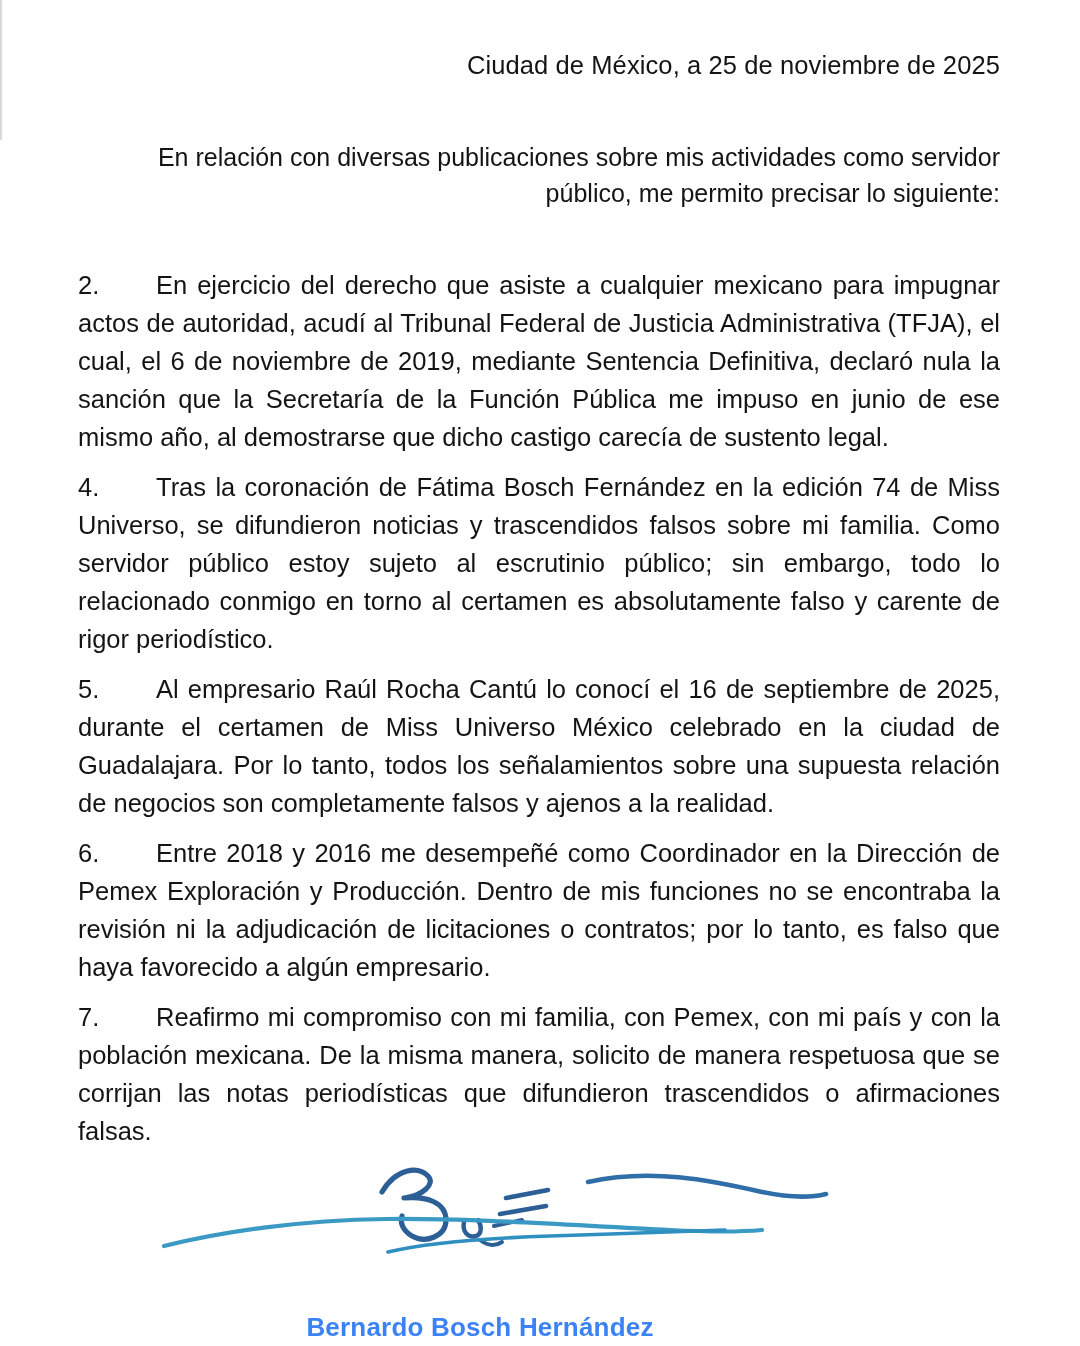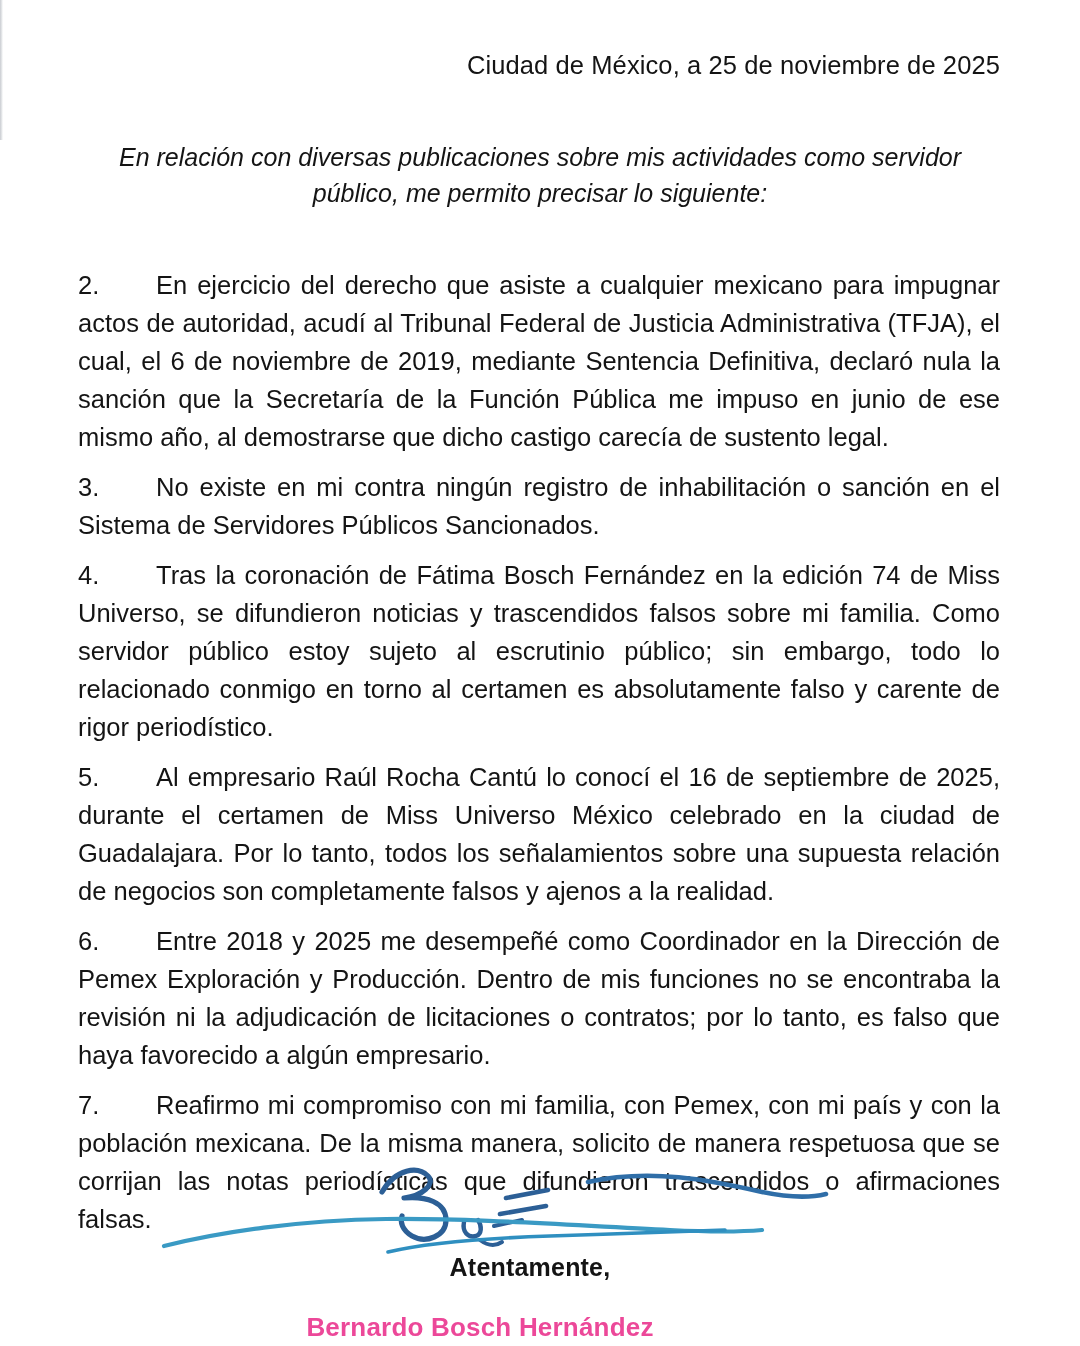--- a/index.html
+++ b/index.html
@@ -47,24 +47,23 @@
     line-height: 34px;
     letter-spacing: 0.1px;
     color: #141414;
   }
 
   .intro {
     position: absolute;
     left: 80px;
     top: 139px;
     width: 920px;
-    font-style: italic;
     font-size: 25px;
     line-height: 36px;
-    text-align: center;
+    text-align: right;
     color: #141414;
   }
 
   .body-block {
     position: absolute;
     left: 78px;
     top: 266px;
     width: 922px;
   }
 
@@ -117,21 +116,21 @@
   .closing span { position: relative; left: -10px; }
 
   .signer {
     position: absolute;
     left: 0;
     top: 172px;
     width: 976px;
     text-align: center;
     font-size: 26px;
     font-weight: bold;
-    color: #ec4899;
+    color: #3b82f6;
     letter-spacing: 0.2px;
   }
   .signer span { position: relative; left: -8px; }
 </style>
 </head>
 <body>
 
 <div class="sheet">
 
   <div class="page-edge"></div>
@@ -140,34 +139,31 @@
 
   <div class="intro">En relación con diversas publicaciones sobre mis actividades como servidor público, me permito precisar lo siguiente:</div>
 
   <div class="body-block">
 
 
     <p class="item">
       <span class="num">2.</span><span>En ejercicio del derecho que asiste a cualquier mexicano para impugnar actos de autoridad, acudí al Tribunal Federal de Justicia Administrativa (TFJA), el cual, el 6 de noviembre de 2019, mediante Sentencia Definitiva, declaró nula la sanción que la Secretaría de la Función Pública me impuso en junio de ese mismo año, al demostrarse que dicho castigo carecía de sustento legal.</span>
     </p>
 
-    <p class="item">
-      <span class="num">3.</span><span>No existe en mi contra ningún registro de inhabilitación o sanción en el Sistema de Servidores Públicos Sancionados.</span>
-    </p>
 
     <p class="item">
       <span class="num">4.</span><span>Tras la coronación de Fátima Bosch Fernández en la edición 74 de Miss Universo, se difundieron noticias y trascendidos falsos sobre mi familia. Como servidor público estoy sujeto al escrutinio público; sin embargo, todo lo relacionado conmigo en torno al certamen es absolutamente falso y carente de rigor periodístico.</span>
     </p>
 
     <p class="item">
       <span class="num">5.</span><span>Al empresario Raúl Rocha Cantú lo conocí el 16 de septiembre de 2025, durante el certamen de Miss Universo México celebrado en la ciudad de Guadalajara. Por lo tanto, todos los señalamientos sobre una supuesta relación de negocios son completamente falsos y ajenos a la realidad.</span>
     </p>
 
     <p class="item">
-      <span class="num">6.</span><span>Entre 2018 y 2025 me desempeñé como Coordinador en la Dirección de Pemex Exploración y Producción. Dentro de mis funciones no se encontraba la revisión ni la adjudicación de licitaciones o contratos; por lo tanto, es falso que haya favorecido a algún empresario.</span>
+      <span class="num">6.</span><span>Entre 2018 y 2016 me desempeñé como Coordinador en la Dirección de Pemex Exploración y Producción. Dentro de mis funciones no se encontraba la revisión ni la adjudicación de licitaciones o contratos; por lo tanto, es falso que haya favorecido a algún empresario.</span>
     </p>
 
     <p class="item">
       <span class="num">7.</span><span>Reafirmo mi compromiso con mi familia, con Pemex, con mi país y con la población mexicana. De la misma manera, solicito de manera respetuosa que se corrijan las notas periodísticas que difundieron trascendidos o afirmaciones falsas.</span>
     </p>
 
   </div>
 
   <div class="sign-area">
 
@@ -183,23 +179,20 @@
       <path d="M350 74 L396 66" fill="none" stroke="#2c5f96" stroke-width="4.6" stroke-linecap="round"></path>
       <path d="M344 86 L372 80" fill="none" stroke="#2c5f96" stroke-width="4" stroke-linecap="round"></path>
 
       <path d="M438 42 C500 28, 560 40, 612 52 C636 57, 660 58, 676 54" fill="none" stroke="#2f6ea8" stroke-width="4.6" stroke-linecap="round"></path>
 
       <path d="M14 106 C70 92, 150 80, 236 79 C330 78, 430 86, 520 90 C560 92, 590 92, 612 90" fill="none" stroke="#3a9ac4" stroke-width="4.2" stroke-linecap="round"></path>
 
       <path d="M238 112 C280 102, 340 98, 400 96 C460 94, 530 92, 575 90" fill="none" stroke="#2f8fc0" stroke-width="3.6" stroke-linecap="round"></path>
     </svg>
 
-    <div class="closing">
-      <span>Atentamente,</span>
-    </div>
 
     <div class="signer">
       <span>Bernardo Bosch Hernández</span>
     </div>
 
   </div>
 
 </div>
 
 </body></html>

